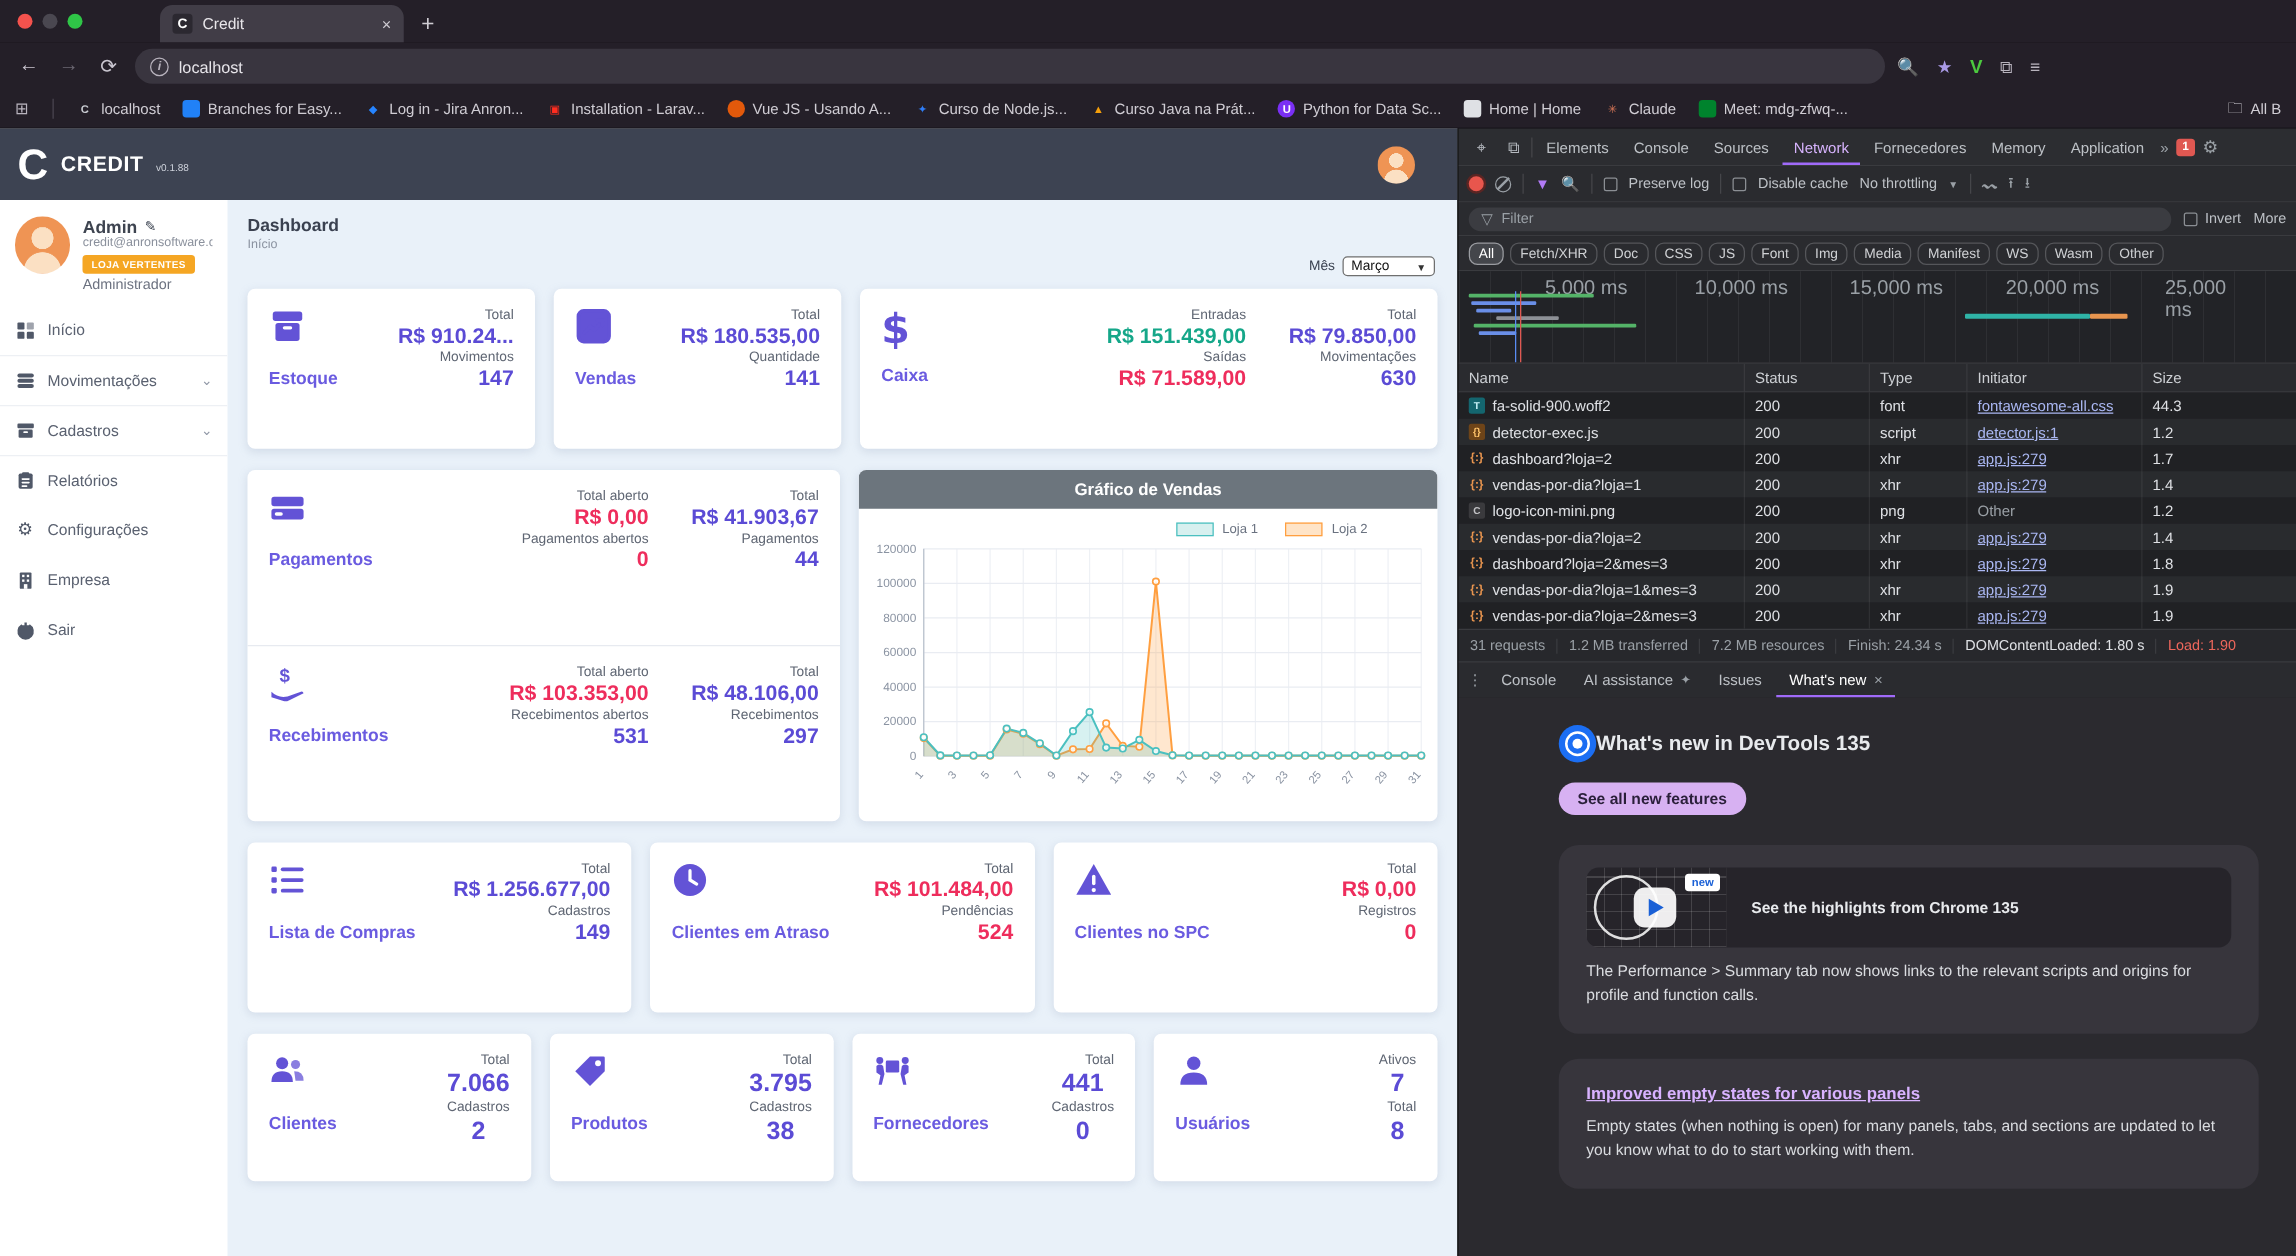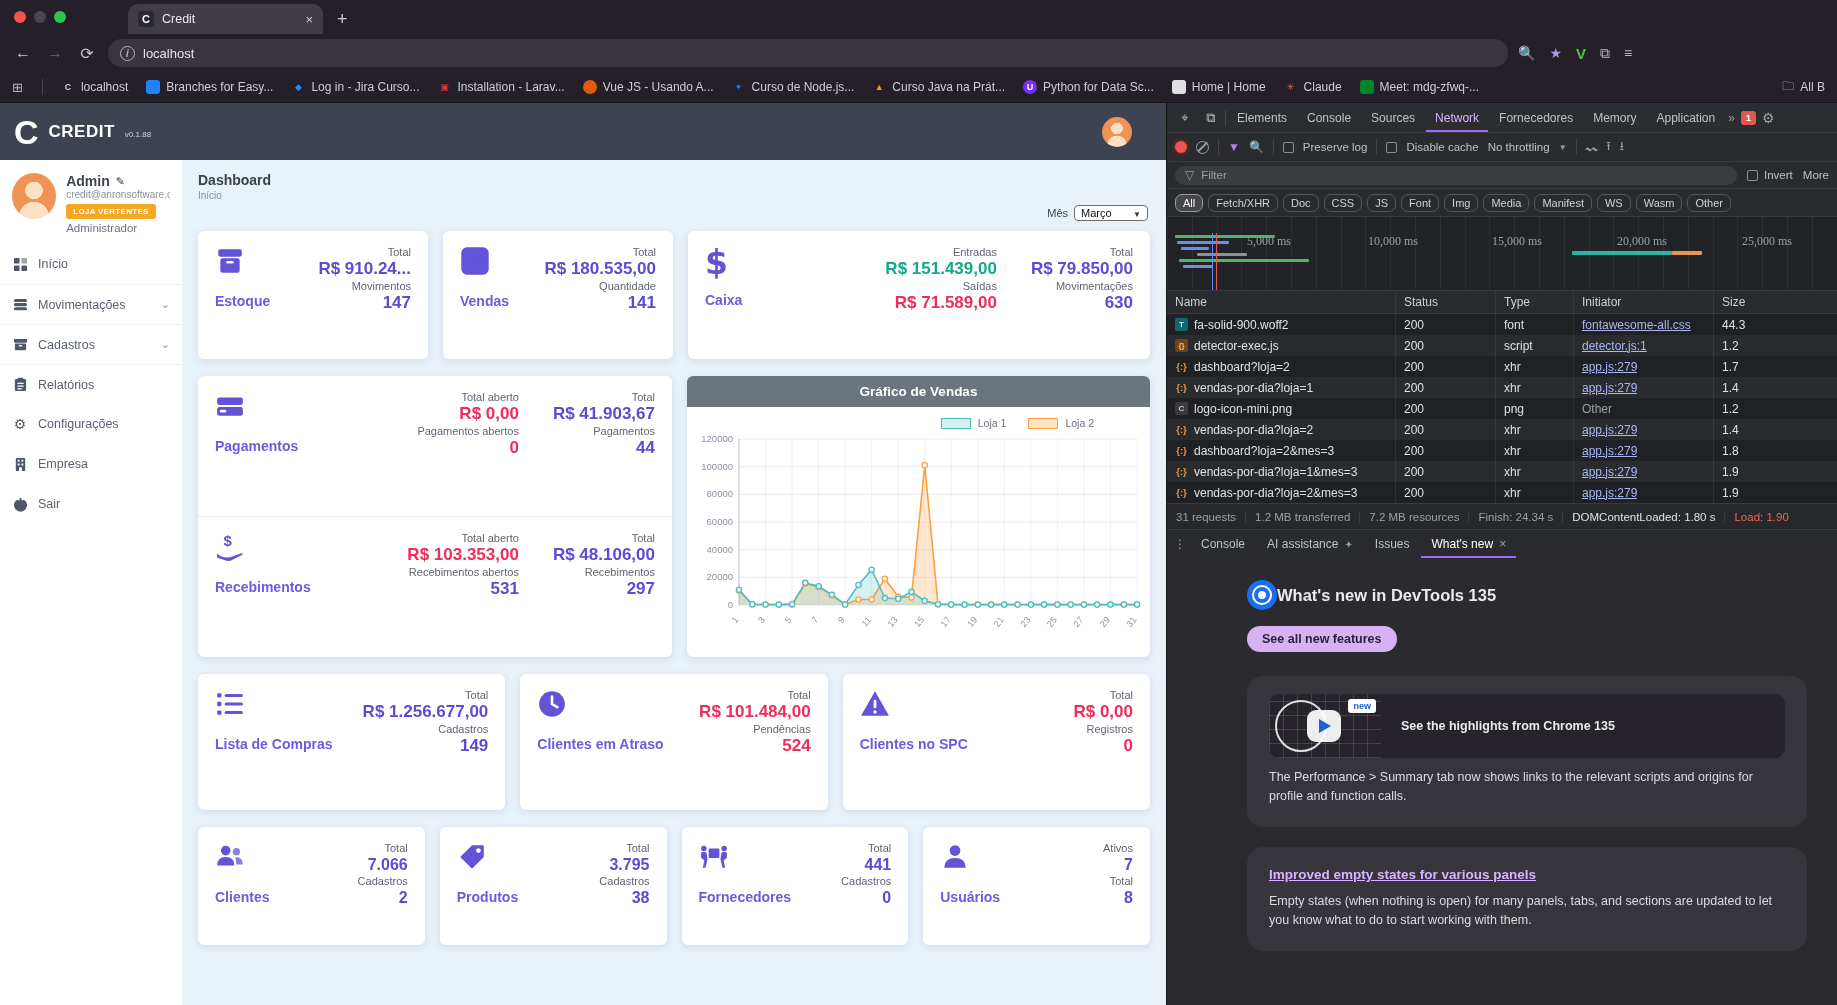--- a/index.html
+++ b/index.html
@@ -83,21 +83,21 @@
   .card{background:#fff;border-radius:6px;box-shadow:0 2px 7px rgba(150,165,190,.28);padding:15px 17px;}
   .cardL{display:flex;flex-direction:column;gap:13px;align-items:flex-start;}
   .cardName{color:#6a5be0;font-size:14px;font-weight:600;}
   .cico svg{width:30px;height:30px;fill:var(--purple2);}
   .cico .dollar{font-size:33px;font-weight:800;color:var(--purple2);line-height:1;font-family:"DejaVu Sans",sans-serif;}
   .stats{text-align:right;display:flex;flex-direction:column;gap:1px;}
   .slabel{font-size:11px;color:var(--lbl);}
   .sval{font-size:17px;font-weight:700;color:var(--purple);line-height:1.2;white-space:nowrap;
     overflow:hidden;text-overflow:ellipsis;max-width:150px;}
   .sval.red{color:var(--red);} .sval.green{color:var(--green);}
-  .sval.sm{font-size:16px;}
+  .sval.sm{font-size:20px;text-align:center;}
   .c-est{flex:0 0 230px;display:flex;justify-content:space-between;height:128px;}
   .c-ven{flex:0 0 230px;display:flex;justify-content:space-between;height:128px;}
   .c-cai{flex:1;display:flex;justify-content:space-between;height:128px;}
   .midstats{margin-left:auto;margin-right:34px;}
   .tallcard{flex:0 0 474px;height:281px;display:flex;flex-direction:column;padding:0;}
   .halfsec{flex:1;display:flex;justify-content:space-between;padding:15px 17px;}
   .halfsec+.halfsec{border-top:1px solid #e7eaf0;}
   .chartcard{flex:1;height:281px;padding:0;overflow:hidden;display:flex;flex-direction:column;}
   .charthdr{background:#6c757d;color:#fff;font-size:13.5px;font-weight:700;text-align:center;
     padding:8px 0;flex:0 0 auto;}
@@ -138,21 +138,21 @@
   .filterpill{flex:1;height:19px;background:#3b3c41;border-radius:10px;display:flex;align-items:center;
     gap:7px;padding:0 10px;color:#9aa0a6;font-size:11.5px;}
   .invert{display:flex;align-items:center;gap:6px;color:#bdc1c6;font-size:11.5px;white-space:nowrap;}
   .morelbl{color:#bdc1c6;font-size:11.5px;max-width:30px;overflow:hidden;white-space:nowrap;}
   .dt-chips{height:28px;display:flex;align-items:center;gap:5px;padding:0 8px;flex:0 0 auto;
     background:#2a2b2f;border-bottom:1px solid var(--dt-border);overflow:hidden;}
   .chip{border:1px solid #55565a;border-radius:7px;padding:2px 7px;font-size:11px;color:#cfd1d4;white-space:nowrap;}
   .chip.sel{background:#44464b;border-color:#9a9ca1;color:#fff;}
   .dt-timeline{height:74px;flex:0 0 auto;position:relative;border-bottom:1px solid var(--dt-border);
     background:repeating-linear-gradient(90deg,#2e2f33 0 1px,transparent 1px 24.8px),#222327;overflow:hidden;}
-  .ms{position:absolute;top:17px;font-size:12px;color:#9aa0a6;transform:translateX(-50%);font-family:Liberation Serif, serif;}
+  .ms{position:absolute;top:5px;font-size:16px;color:#9aa0a6;transform:translateX(-50%);}
   .wf{position:absolute;left:0;right:0;top:16px;bottom:0;}
   .wb{position:absolute;height:3px;border-radius:1px;}
   .vline{position:absolute;top:0;bottom:0;width:1.4px;}
   
   .dt-thead{display:flex;height:23px;background:#2a2b2f;border-bottom:1px solid var(--dt-border);
     color:#cdd0d4;flex:0 0 auto;}
   .cell{padding:4px 8px;white-space:nowrap;overflow:hidden;text-overflow:ellipsis;
     border-right:1px solid rgba(255,255,255,.07);display:flex;align-items:center;}
   .col-name{flex:0 0 229px;text-align:center;} .col-status{flex:0 0 100px;} .col-type{flex:0 0 78px;}
   .col-init{flex:0 0 140px;} .col-size{flex:1;border-right:none;}
@@ -250,21 +250,21 @@
     <span class="bm">
         <span class="fvi" style="color:#c9ccd2">C</span>
         <span>localhost</span>
       </span>
     <span class="bm">
         <span class="fvi" style="background:#2181f7"></span>
         <span>Branches for Easy...</span>
       </span>
     <span class="bm">
         <span class="fvi" style="color:#2684ff">◆</span>
-        <span>Log in - Jira Curso...</span>
+        <span>Log in - Jira Anron...</span>
       </span>
     <span class="bm">
         <span class="fvi" style="color:#ff2d20">▣</span>
         <span>Installation - Larav...</span>
       </span>
     <span class="bm">
         <span class="fvi round" style="background:#e2590b"></span>
         <span>Vue JS - Usando A...</span>
       </span>
     <span class="bm">

